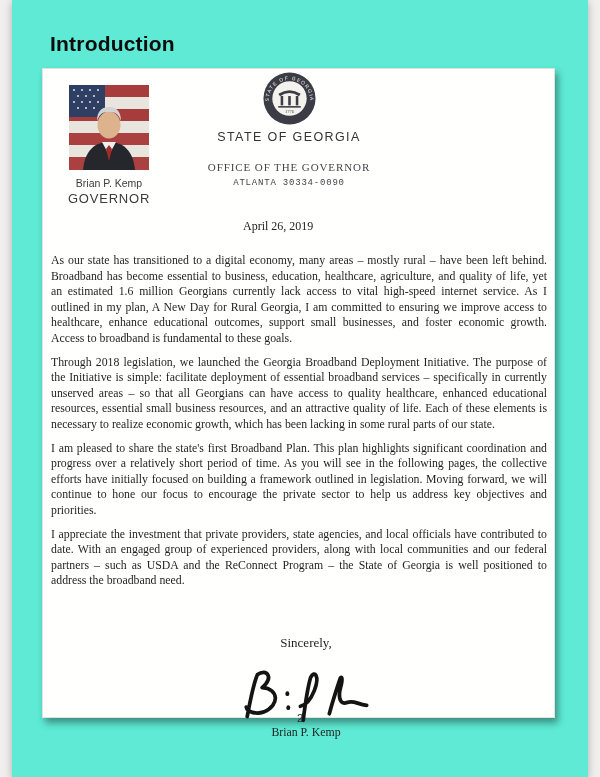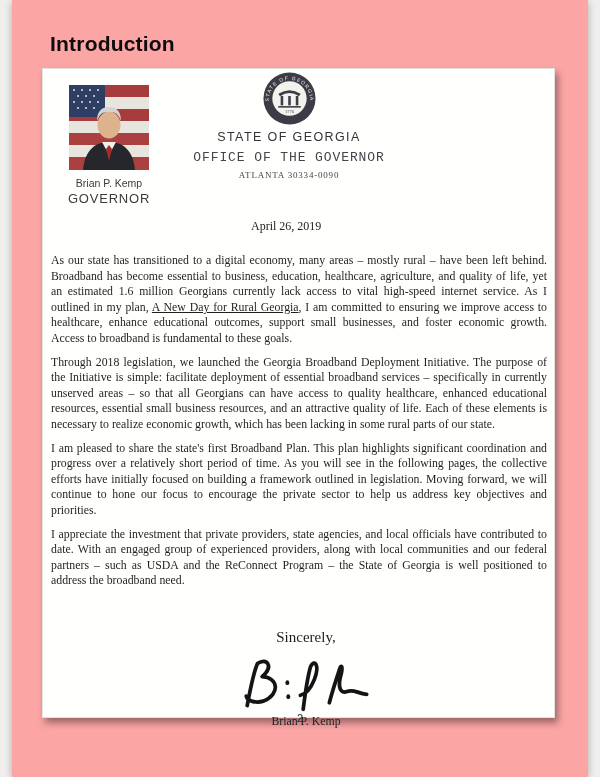--- a/index.html
+++ b/index.html
@@ -5,21 +5,21 @@
   html, body {
     margin: 0; padding: 0;
     width: 600px; height: 777px;
     overflow: hidden;
     background: #f0efed;
     font-family: "Liberation Sans", sans-serif;
   }
   .pdf-page {
     position: absolute;
     left: 12px; top: 0; width: 576px; height: 777px;
-    background: #fca5a5;
+    background: #5eead4;
     box-shadow: 0 2px 8px rgba(0,0,0,0.28);
   }
   .section-title {
     position: absolute;
     left: 38px; top: 32px;
     font-size: 21px; font-weight: bold; color: #0d0d0d;
     letter-spacing: 0.2px;
   }
   .letter {
     position: absolute;
@@ -48,45 +48,45 @@
     text-align: center;
     color: #3a3a40;
   }
   .seal { display: block; margin: 0 auto 4px auto; }
   .letterhead .org {
     font-family: "Liberation Sans", sans-serif;
     font-size: 12.5px; letter-spacing: 1.4px; color: #333338;
     margin: 2px 0 0 0;
   }
   .letterhead .office {
-    font-family: Liberation Mono, monospace;
-    font-size: 13px; letter-spacing: 0.9px; color: #44444a;
-    margin: 6px 0 0 0;
+    font-family: Liberation Serif, serif;
+    font-size: 11px; letter-spacing: 0.9px; color: #44444a;
+    margin: 17px 0 0 0;
   }
   .letterhead .address {
-    font-family: Liberation Serif, serif;
+    font-family: Liberation Mono, monospace;
     font-size: 9px; letter-spacing: 0.8px; color: #44444a;
     margin: 5px 0 0 0;
   }
   .date-line {
-    position: absolute; left: 208px; top: 150px;
+    position: absolute; left: 200px; top: 150px;
     font-size: 12px; color: #222;
   }
   .letter-body {
     position: absolute; left: 8px; top: 184px; width: 496px;
     font-size: 11.8px; line-height: 15.6px;
     text-align: justify;
   }
   .letter-body p { margin: 0 0 8px 0; }
-  .letter-body .u { text-decoration: underline; }
+  .letter-body .u { }
   .closing-block {
     position: absolute; left: 168px; top: 550px; width: 190px;
     text-align: center;
   }
-  .closing-block .closing { font-size: 15px; margin: 10px; }
+  .closing-block .closing { font-size: 13px; margin: 16px; }
   .signature { display: block; margin: 2px auto 0 auto; }
   .closing-block .sig-name { font-size: 11.8px; margin: 0; }
   .page-number {
     position: absolute; left: 0; top: 712px; width: 100%;
     text-align: center;
     font-family: "Liberation Sans", sans-serif;
     font-size: 11px; color: #2e2e2e;
     z-index: 5;
   }
 </style>

